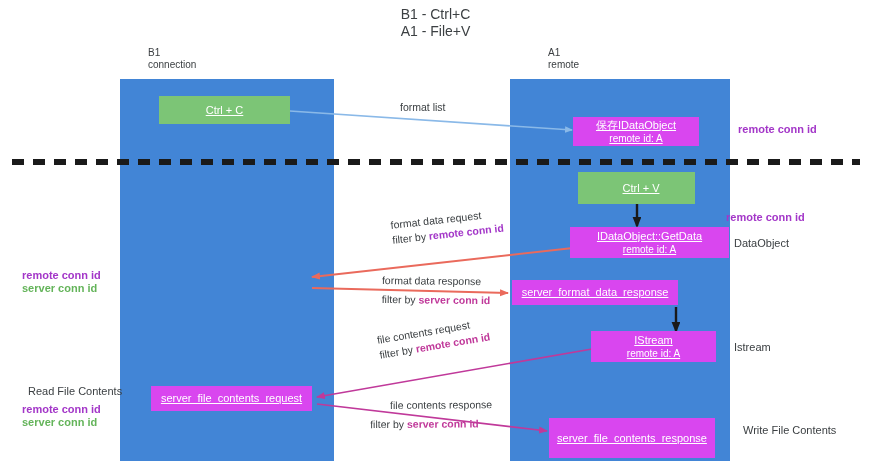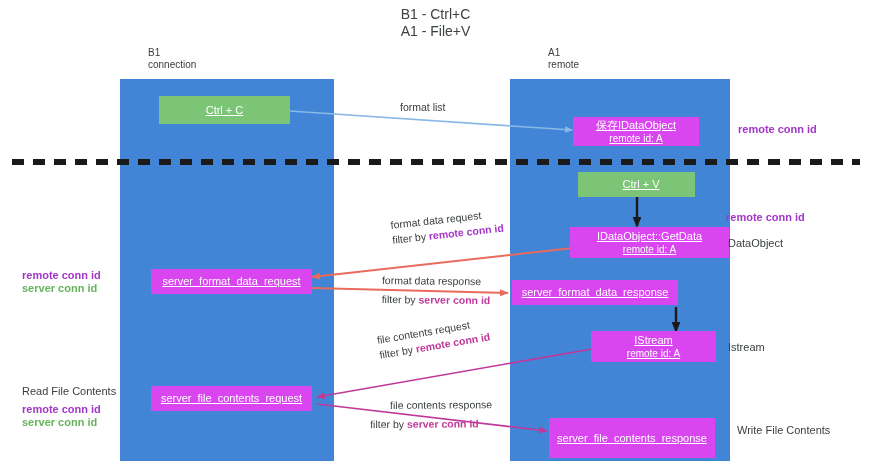--- a/index.html
+++ b/index.html
@@ -36,21 +36,21 @@
     color:#ffffff;font-size:11px;line-height:13px;text-align:right;text-decoration:underline;
   }
   .box.green{background:#7cc576;}
   .box.orange{background:#d946ef;}
   .box .l2{font-size:10px;line-height:13px;}
 
   
   .ann{position:absolute;font-size:11px;line-height:13px;}
   .ann.purple{color:#a336c8;font-weight:bold;}
   .ann.green{color:#64b45a;font-weight:bold;}
-  .ann.dark{color:#3c4043;}
+  .ann.dark{color:#3c4043;margin-left:6px;}
 
   
   .elabel{
     position:absolute;font-size:10.5px;line-height:13px;color:#3c4043;
     white-space:nowrap;
   }
   .elabel b{font-weight:bold;}
   .elabel .p{color:#a336c8;}
   .elabel .m{color:#c0399a;}
 
@@ -114,32 +114,29 @@
 
   <div class="box green" style="left:159px;top:96px;width:131px;height:28px;">
     <div>Ctrl + C</div>
   </div>
 
   <div class="box orange" style="left:573px;top:117px;width:126px;height:29px;">
     <div>保存IDataObject</div>
     <div class="l2">remote id: A</div>
   </div>
 
-  <div class="box green" style="left:578px;top:172px;width:117px;height:25px;padding-left:9px;">
+  <div class="box green" style="left:578px;top:172px;width:117px;height:32px;padding-left:9px;">
     <div>Ctrl + V</div>
   </div>
 
   <div class="box orange" style="left:570px;top:227px;width:159px;height:31px;">
     <div>IDataObject::GetData</div>
     <div class="l2">remote id: A</div>
   </div>
 
-  <div class="box orange" style="left:151px;top:269px;width:161px;height:25px;">
-    <div>server_format_data_request</div>
-  </div>
 
   <div class="box orange" style="left:512px;top:280px;width:166px;height:25px;">
     <div>server_format_data_response</div>
   </div>
 
   <div class="box orange" style="left:591px;top:331px;width:125px;height:31px;">
     <div>IStream</div>
     <div class="l2">remote id: A</div>
   </div>
 

